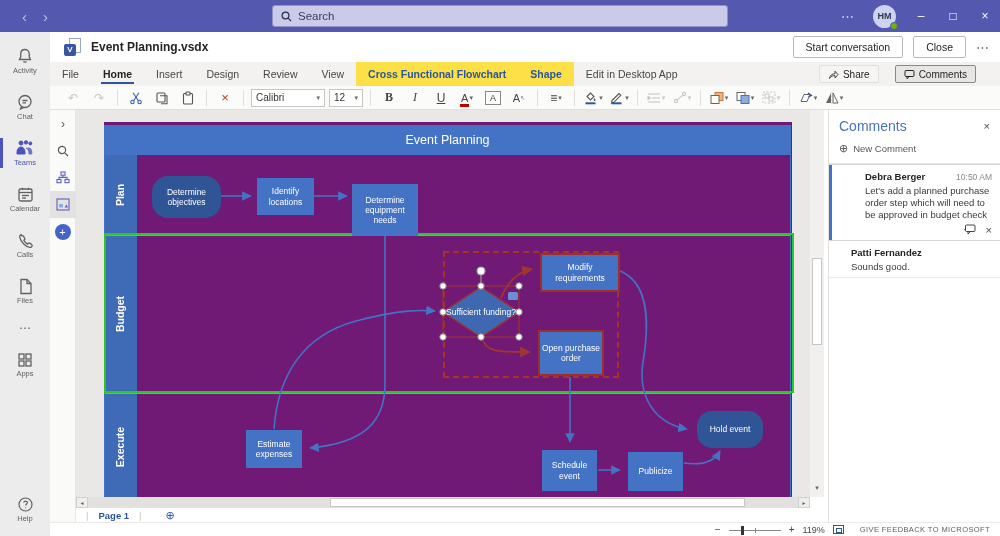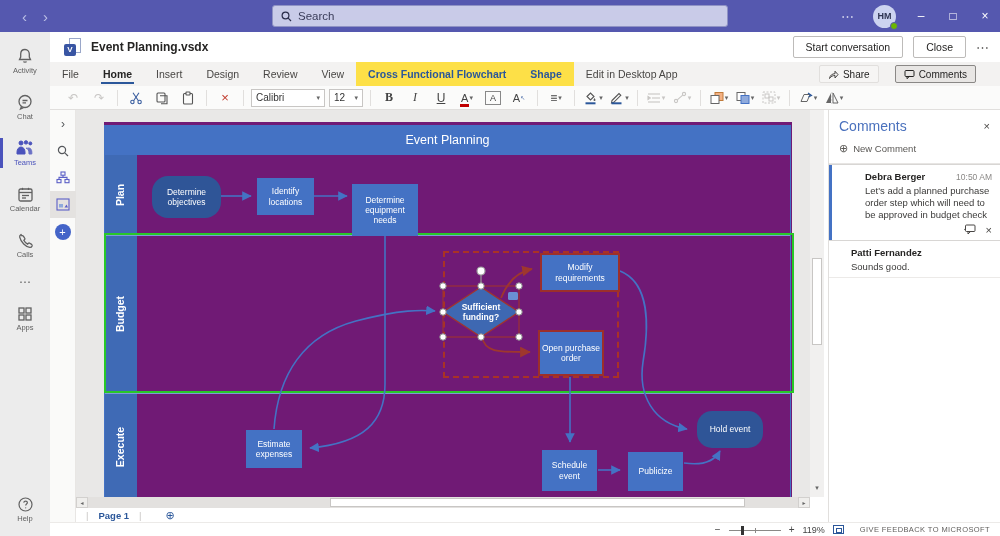--- a/index.html
+++ b/index.html
@@ -81,21 +81,21 @@
   .page-title { position:absolute; left:0; top:3px; width:687px; height:30px; background:#4472c4; color:#fff; font-size:12.5px; display:flex; align-items:center; justify-content:center; z-index:1; }
   .lane-hd { position:absolute; left:1px; width:32px; background:#3f6ab5; z-index:1; }
   .sep { position:absolute; left:1px; width:685px; height:1px; background:#7d9cd6; z-index:1; }
   .lane-label { position:absolute; width:100px; height:14px; text-align:center; color:#fff; font-size:10.5px; font-weight:bold; transform:rotate(-90deg); z-index:2; }
   .lane-sel { position:absolute; left:0; top:111px; width:690px; height:160px; border:2px solid #28c828; z-index:3; }
   .sel-dashed { position:absolute; left:339px; top:129px; width:176px; height:127px; border:2px dashed #a93226; z-index:4; }
   .connsvg { position:absolute; left:0; top:0; width:688px; height:383px; z-index:5; pointer-events:none; }
   .shape { position:absolute; background:#4472c4; color:#fff; font-size:8.5px; line-height:1.18; display:flex; align-items:center; justify-content:center; text-align:center; z-index:6; padding:1px; }
   .shape.dark { background:#2f5597; border-radius:16px; }
   .shape.redsel { border:2px solid #9c2f2b; }
-  .diamond-label { position:absolute; left:339px; top:165px; width:76px; height:52px; display:flex; align-items:center; justify-content:center; text-align:center; color:#fff; font-size:8.5px; line-height:1.15; z-index:7;font-weight:bold; }
+  .diamond-label { position:absolute; left:339px; top:165px; width:76px; height:52px; display:flex; align-items:center; justify-content:center; text-align:center; color:#fff; font-size:8.5px; line-height:1.15; z-index:7; }
   .cmt-flag { position:absolute; left:404px; top:170px; width:10px; height:8px; background:#6a8fd4; border-radius:1.5px; z-index:7; }
   .cmt-flag::after { content:""; position:absolute; left:1px; bottom:-3px; border:3px solid transparent; border-top-color:#6a8fd4; border-left-width:2px; border-right-width:2px; }
 
   
   .vscroll { position:absolute; left:810px; top:110px; width:14px; height:387px; background:#f1f0ef; }
   .vthumb { position:absolute; left:2px; top:148px; width:10px; height:87px; background:#fff; border:1px solid #c8c6c4; }
   .vbtn { position:absolute; left:0; bottom:2px; width:14px; height:14px; font-size:7px; color:#666; display:flex; align-items:center; justify-content:center; background:#f1f0ef; }
   .hscroll { position:absolute; left:76px; top:497px; width:734px; height:11px; background:#e3e1df; }
   .hbtn2 { position:absolute; top:0; width:12px; height:11px; background:#efeeec; border:1px solid #d2d0ce; color:#666; font-size:6px; display:flex; align-items:center; justify-content:center; }
   .hthumb { position:absolute; left:254px; top:1px; width:415px; height:9px; background:#fff; border:1px solid #c8c6c4; }
@@ -200,20 +200,27 @@
           <line x1="5" y1="9.5" x2="12" y2="9.5"></line>
           <line x1="5" y1="12" x2="9" y2="12"></line>
         </svg>
       <span class="lbl">Calendar</span>
     </div>
     <div class="rail-item">
       <svg width="17" height="17" viewBox="0 0 17 17" fill="none" stroke-width="1.3">
           <path d="M4 2.5c-1 .6-1.6 1.5-1.3 2.7.5 2.3 2 4.8 4 6.8s4.2 3.2 6.1 3.4c1 .1 1.9-.5 2.3-1.5.2-.6 0-1.1-.5-1.5l-1.8-1.2c-.5-.3-1-.3-1.4.1l-.8.8c-1.2-.6-3.2-2.6-3.8-3.8l.8-.8c.4-.4.5-.9.1-1.4L6.5 4.3c-.4-.6-1-.8-1.6-.6z"></path>
         </svg>
       <span class="lbl">Calls</span>
+    </div>
+    <div class="rail-item">
+      <svg width="15" height="17" viewBox="0 0 15 17" fill="none" stroke-width="1.3">
+          <path d="M3 1.5h6l4 4v10H3z"></path>
+          <path d="M9 1.5v4h4"></path>
+        </svg>
+      <span class="lbl">Files</span>
     </div>
     <div class="rail-dots">⋯</div>
     <div class="rail-item">
       <svg width="16" height="16" viewBox="0 0 16 16" fill="none" stroke-width="1.3">
           <rect x="2" y="2" width="5" height="5"></rect>
           <rect x="9" y="2" width="5" height="5"></rect>
           <rect x="2" y="9" width="5" height="5"></rect>
           <rect x="9" y="9" width="5" height="5"></rect>
         </svg>
       <span class="lbl">Apps</span>

